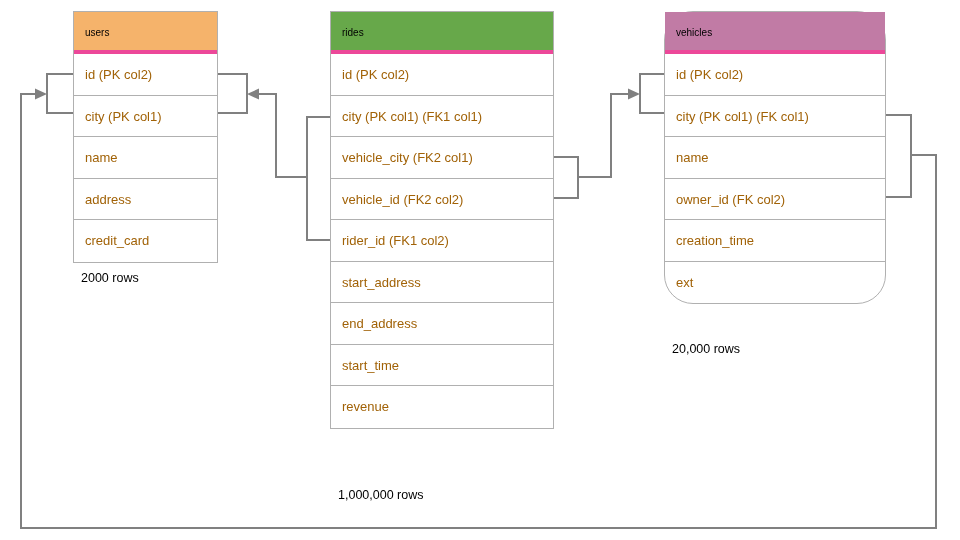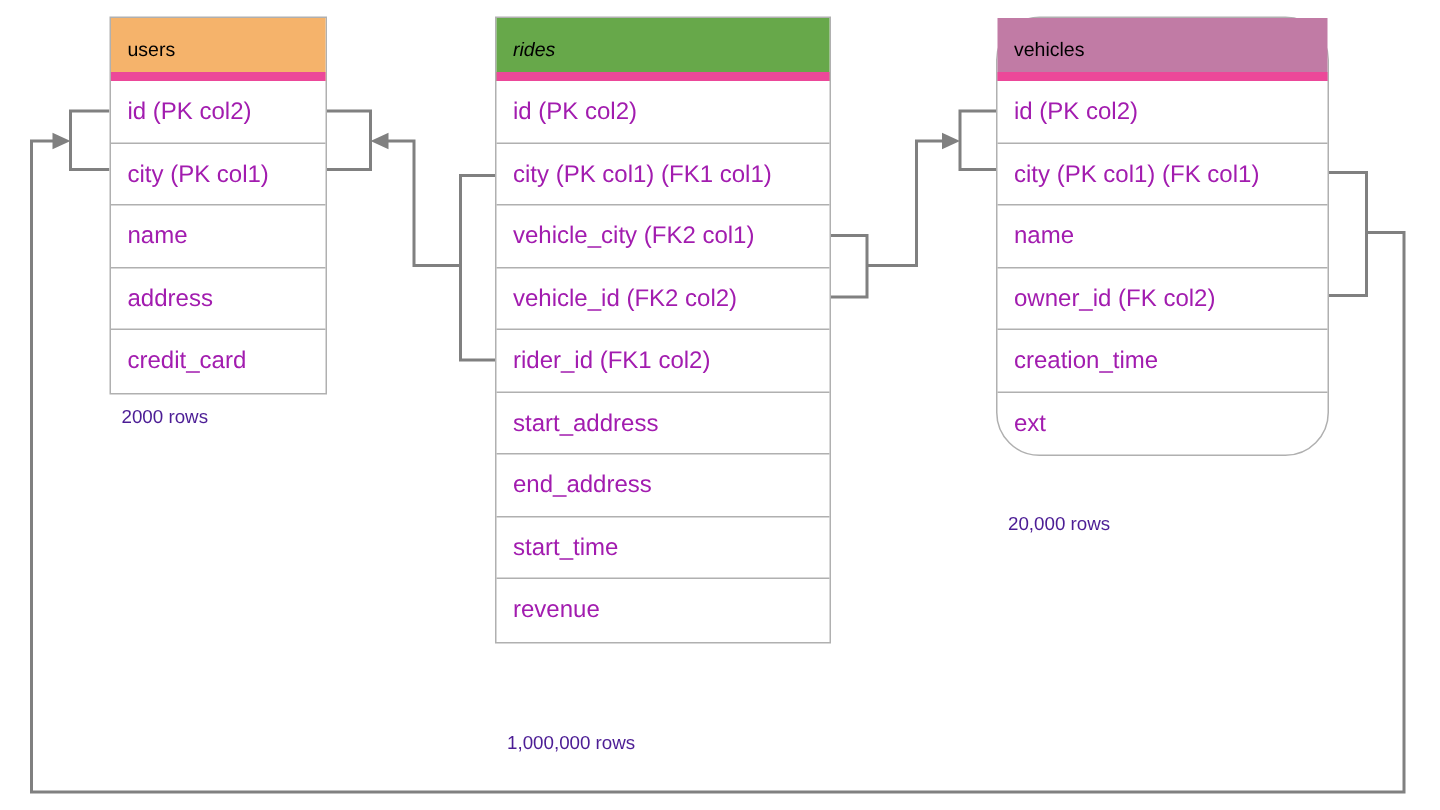--- a/index.html
+++ b/index.html
@@ -37,44 +37,44 @@
     position: absolute;
     box-sizing: border-box;
     border: 1px solid #b0b0b0;
     background: #ffffff;
   }
   .entity-header {
     box-sizing: border-box;
     height: 42px;
     line-height: 42px;
     padding: 0 0 0 11px;
-    font-size: 13px;
+    font-size: 10px;
     color: #000000;
-    border-bottom: 6px solid #ec4899;
+    border-bottom: 4px solid #ec4899;
     white-space: nowrap;
     overflow: hidden;
   }
   .field {
     box-sizing: border-box;
     height: 41.5px;
     line-height: 41.5px;
     padding: 0 0 0 11px;
-    font-size: 16px;
-    color: #a21caf;
+    font-size: 13px;
+    color: #a16207;
     border-bottom: 1px solid #b0b0b0;
     white-space: nowrap;
     overflow: hidden;
   }
   .field.last {
     border-bottom: none;
   }
   .rowcount {
     position: absolute;
     font-size: 12.5px;
-    color: #4c1d95;
+    color: #000000;
     white-space: nowrap;
   }
 </style>
 </head>
 <body>
 
 <div id="canvas">
 
   <svg id="connectors" viewBox="0 0 960 540" width="960" height="540">
 
@@ -117,21 +117,21 @@
     </div>
     <div class="field">id (PK col2)</div>
     <div class="field">city (PK col1)</div>
     <div class="field">name</div>
     <div class="field">address</div>
     <div class="field last">credit_card</div>
   </div>
   <div class="rowcount" style="left:81px; top:271px;">2000 rows</div>
 
   <div class="entity" style="left:330px; top:11px; width:224px;">
-    <div class="entity-header" style="background:#67a84a;font-style:italic;">
+    <div class="entity-header" style="background:#67a84a;">
       <span>rides</span>
     </div>
     <div class="field">id (PK col2)</div>
     <div class="field">city (PK col1) (FK1 col1)</div>
     <div class="field">vehicle_city (FK2 col1)</div>
     <div class="field">vehicle_id (FK2 col2)</div>
     <div class="field">rider_id (FK1 col2)</div>
     <div class="field">start_address</div>
     <div class="field">end_address</div>
     <div class="field">start_time</div>

